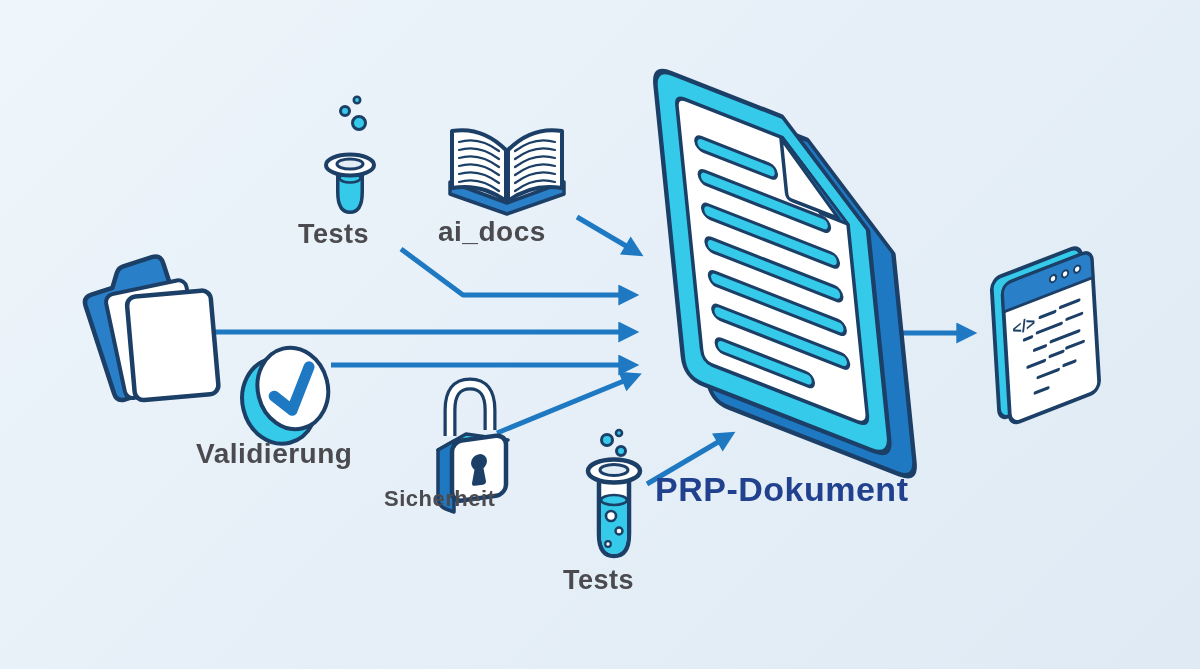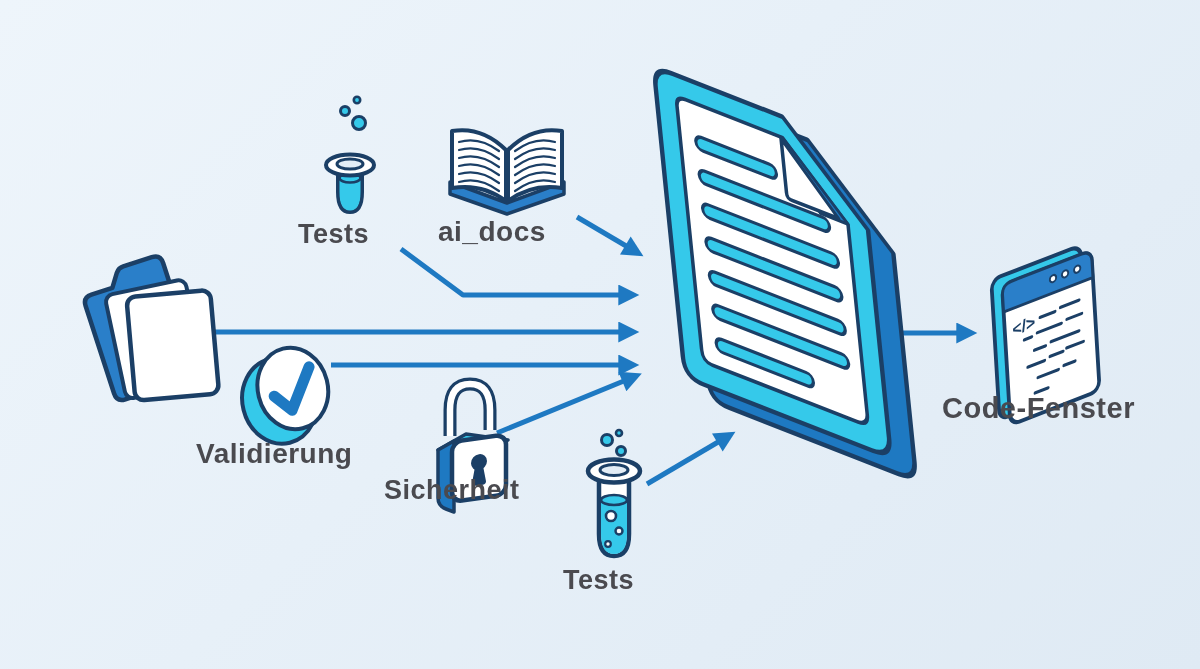--- a/index.html
+++ b/index.html
@@ -17,21 +17,21 @@
     font-weight:bold;
     color:#4a4a4f;
     letter-spacing:0.5px;
     line-height:1;
     user-select:none;
   }
   .lbl-kontext    {left:55px;  top:392px; width:155px; font-size:28px;}
   .lbl-tests-top  {left:298px; top:221px; width:104px; font-size:27px;}
   .lbl-ai-docs    {left:438px; top:218px; width:140px; font-size:28px;}
   .lbl-validierung{left:196px; top:440px; width:184px; font-size:28px;}
-  .lbl-sicherheit {left:384px; top:477px; width:150px; font-size:27px;}
+  .lbl-sicherheit {left:384px; top:488px; width:150px; font-size:22px;}
   .lbl-tests-bot  {left:563px; top:567px; width:104px; font-size:27px;}
   .lbl-prp        {left:655px; top:472px; width:330px; font-size:34px; color:#21418f; letter-spacing:0.5px;}
   .lbl-code       {left:942px; top:394px; width:212px; font-size:29px;}
 </style>
 </head>
 <body>
 
 <div class="stage">
 
   <svg class="scene" width="1200" height="669" viewBox="0 0 1200 669">
@@ -152,15 +152,15 @@
         <path d="M28,118 h14"></path>
       </g>
     </g>
   </svg>
 
   <div class="lbl lbl-tests-top">Tests</div>
   <div class="lbl lbl-validierung">Validierung</div>
   <div class="lbl lbl-ai-docs">ai_docs</div>
   <div class="lbl lbl-sicherheit">Sicherheit</div>
   <div class="lbl lbl-tests-bot">Tests</div>
-  <div class="lbl lbl-code">Code-Fenster</div>
+  <div class="lbl lbl-prp">PRP-Dokument</div>
 
 </div>
 
 </body></html>

